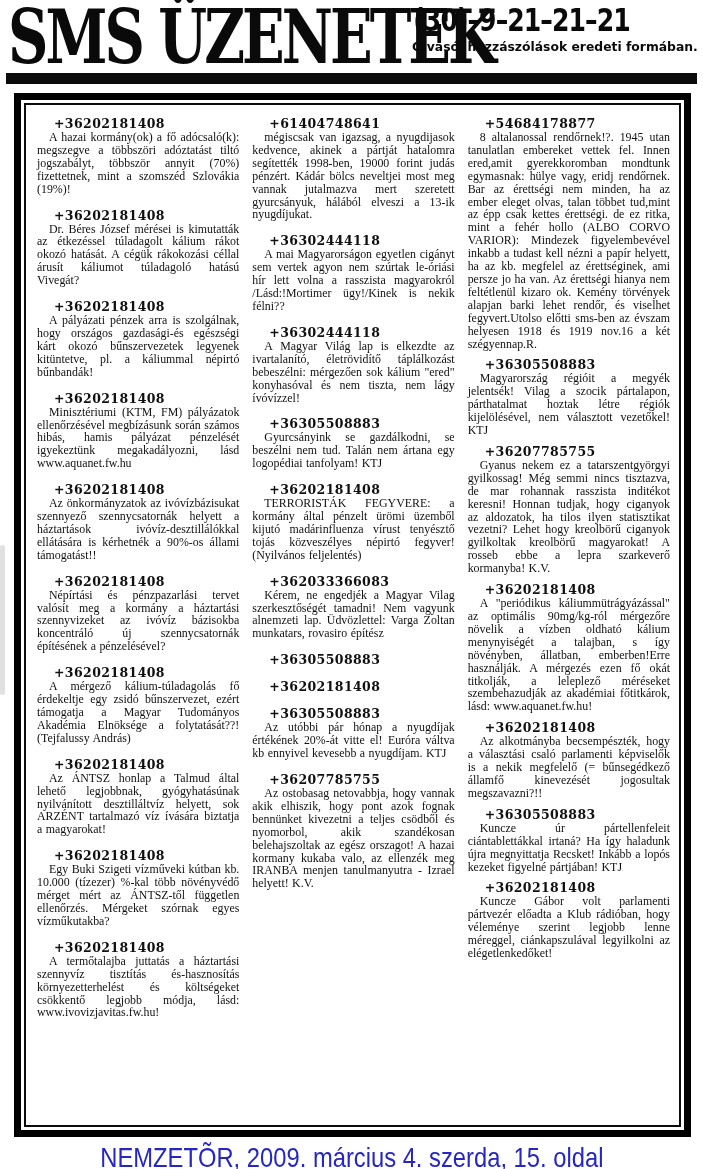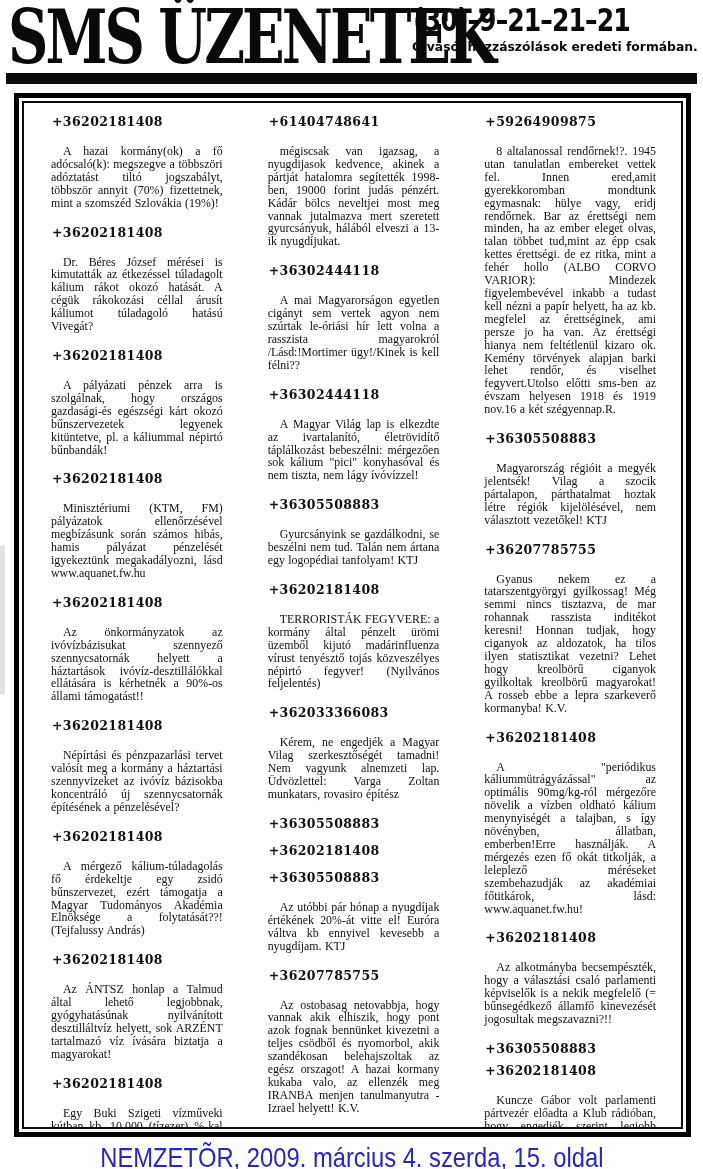--- a/index.html
+++ b/index.html
@@ -48,21 +48,21 @@
     transform: scaleX(0.95);
     transform-origin: right top;
     color: #0a0a0a;
   }
   .bar { height: 11px; background: #0b0b0b; margin: 3px 6px 0 6px; }
   
   .box {
     box-sizing: border-box;
     margin: 9px 12px 0 14px;
     height: 1044px;
-    border: 5px solid #000000;
+    border: 7px solid #000000;
     padding: 3px;
     background: #ffffff;
   }
   .box-inner {
     box-sizing: border-box;
     height: 100%;
     border: 2px solid #0c0c0c;
     padding: 12px 9px 6px 11px;
     display: flex;
     gap: 13px;
@@ -73,21 +73,21 @@
   .col[data-col-index="2"] .msg { margin-bottom: 8px; }
   .num {
     font-family: "DejaVu Serif", serif;
     font-weight: bold;
     font-size: 12.5px;
     line-height: 14px;
     padding-left: 17px;
     letter-spacing: 0.4px;
   }
   .txt {
-    margin: 16px;
+    margin: 0;
     font-size: 11.9px;
     line-height: 12.9px;
     text-align: justify;
     text-indent: 12px;
     word-spacing: 0.5px;
   }
   
   .footer { margin-top: 5px; text-align: center; }
   .footer-text {
     display: inline-block;
@@ -152,34 +152,35 @@
         <div class="msg">
           <div class="num">+36202181408</div>
           <p class="txt">Az ÁNTSZ honlap a Talmud által lehető legjobbnak, gyógyhatásúnak nyilvánított desztilláltvíz helyett, sok ARZÉNT tartalmazó víz ívására biztatja a magyarokat!</p>
         </div>
         <div class="msg">
           <div class="num">+36202181408</div>
           <p class="txt">Egy Buki Szigeti vízműveki kútban kb. 10.000 (tízezer) %-kal több növényvédő mérget mért az ÁNTSZ-től független ellenőrzés. Mérgeket szórnak egyes vízműkutakba?</p>
         </div>
         <div class="msg">
           <div class="num">+36202181408</div>
+          <p class="txt">A termőtalajba juttatás a háztartási szennyvíz tisztítás és-hasznosítás környezetterhelést és költségeket csökkentő legjobb módja, lásd: www.ivovizjavitas.fw.hu!</p>
         </div>
       </div>
     <div class="col" data-col-index="1">
         <div class="msg">
           <div class="num">+61404748641</div>
           <p class="txt">mégiscsak van igazsag, a nyugdijasok kedvence, akinek a pártját hatalomra segítették 1998-ben, 19000 forint judás pénzért. Kádár bölcs neveltjei most meg vannak jutalmazva mert szeretett gyurcsányuk, hálából elveszi a 13-ik nyugdíjukat.</p>
         </div>
         <div class="msg">
           <div class="num">+36302444118</div>
-          <p class="txt">A mai Magyarorságon egyetlen cigányt sem vertek agyon nem szúrtak le-óriási hír lett volna a rasszista magyarokról /Lásd:!Mortimer ügy!/Kinek is kell félni??</p>
+          <p class="txt">A mai Magyarorságon egyetlen cigányt sem vertek agyon nem szúrtak le-óriási hír lett volna a rasszista magyarokról /Lásd:!Mortimer ügy!/Kinek is nekik félni??</p>
         </div>
         <div class="msg">
           <div class="num">+36302444118</div>
-          <p class="txt">A Magyar Világ lap is elkezdte az ivartalanító, életrövidítő táplálkozást bebeszélni: mérgezően sok kálium "pici" konyhasóval és nem tiszta, nem lágy ívóvízzel!</p>
+          <p class="txt">A Magyar Világ lap is elkezdte az ivartalanító, életrövidítő táplálkozást bebeszélni: mérgezően sok kálium "ered" konyhasóval és nem tiszta, nem lágy ívóvízzel!</p>
         </div>
         <div class="msg">
           <div class="num">+36305508883</div>
           <p class="txt">Gyurcsányink se gazdálkodni, se beszélni nem tud. Talán nem ártana egy logopédiai tanfolyam! KTJ</p>
         </div>
         <div class="msg">
           <div class="num">+36202181408</div>
           <p class="txt">TERRORISTÁK FEGYVERE: a kormány által pénzelt ürömi üzemből kijutó madárinfluenza vírust tenyésztő tojás közveszélyes népirtó fegyver! (Nyilvános feljelentés)</p>
         </div>
         <div class="msg">
@@ -196,45 +197,46 @@
           <div class="num">+36305508883</div>
           <p class="txt">Az utóbbi pár hónap a nyugdíjak értékének 20%-át vitte el! Euróra váltva kb ennyivel kevesebb a nyugdíjam. KTJ</p>
         </div>
         <div class="msg">
           <div class="num">+36207785755</div>
           <p class="txt">Az ostobasag netovabbja, hogy vannak akik elhiszik, hogy pont azok fognak bennünket kivezetni a teljes csödből és nyomorbol, akik szandékosan belehajszoltak az egész orszagot! A hazai kormany kukaba valo, az ellenzék meg IRANBA menjen tanulmanyutra - Izrael helyett! K.V.</p>
         </div>
       </div>
     <div class="col" data-col-index="2">
         <div class="msg">
-          <div class="num">+59264909875</div>
+          <div class="num">+54684178877</div>
           <p class="txt">8 altalanossal rendőrnek!?. 1945 utan tanulatlan embereket vettek fel. Innen ered,amit gyerekkoromban mondtunk egymasnak: hülye vagy, eridj rendőrnek. Bar az érettségi nem minden, ha az ember eleget olvas, talan többet tud,mint az épp csak kettes érettségi. de ez ritka, mint a fehér hollo (ALBO CORVO VARIOR): Mindezek figyelembevével inkabb a tudast kell nézni a papír helyett, ha az kb. megfelel az érettséginek, ami persze jo ha van. Az érettségi hianya nem feltétlenül kizaro ok. Kemény törvények alapjan barki lehet rendőr, és viselhet fegyvert.Utolso előtti sms-ben az évszam helyesen 1918 és 1919 nov.16 a két szégyennap.R.</p>
         </div>
         <div class="msg">
           <div class="num">+36305508883</div>
           <p class="txt">Magyarország régióit a megyék jelentsék! Vilag a szocik pártalapon, párthatalmat hoztak létre régiók kijelölésével, nem választott vezetőkel! KTJ</p>
         </div>
         <div class="msg">
           <div class="num">+36207785755</div>
           <p class="txt">Gyanus nekem ez a tatarszentgyörgyi gyilkossag! Még semmi nincs tisztazva, de mar rohannak rasszista inditékot keresni! Honnan tudjak, hogy ciganyok az aldozatok, ha tilos ilyen statisztikat vezetni? Lehet hogy kreolbörű ciganyok gyilkoltak kreolbörű magyarokat! A rosseb ebbe a lepra szarkeverő kormanyba! K.V.</p>
         </div>
         <div class="msg">
           <div class="num">+36202181408</div>
           <p class="txt">A "periódikus káliummütrágyázással" az optimális 90mg/kg-ról mérgezőre növelik a vízben oldható kálium menynyiségét a talajban, s így növényben, állatban, emberben!Erre használják. A mérgezés ezen fő okát titkolják, a leleplező méréseket szembehazudják az akadémiai főtitkárok, lásd: www.aquanet.fw.hu!</p>
         </div>
         <div class="msg">
           <div class="num">+36202181408</div>
           <p class="txt">Az alkotmányba becsempészték, hogy a választási csaló parlamenti képviselők is a nekik megfelelő (= bűnsegédkező államfő kinevezését jogosultak megszavazni?!!</p>
         </div>
         <div class="msg">
           <div class="num">+36305508883</div>
-        </div>
-        <div class="msg">
-          <div class="num">+36202181408</div>
-          <p class="txt">Kuncze Gábor volt parlamenti pártvezér előadta a Klub rádióban, hogy engedjék szerint legjobb lenne méreggel, ciánkapszulával legyilkolni az elégetlenkedőket!</p>
+          <p class="txt">Kuncze úr pártellenfeleit ciántablettákkal irtaná? Ha így haladunk újra megnyittatja Recsket! Inkább a lopós kezeket figyelné pártjában! KTJ</p>
+        </div>
+        <div class="msg">
+          <div class="num">+36202181408</div>
+          <p class="txt">Kuncze Gábor volt parlamenti pártvezér előadta a Klub rádióban, hogy véleménye szerint legjobb lenne méreggel, ciánkapszulával legyilkolni az elégetlenkedőket!</p>
         </div>
       </div>
   </div>
 </div>
 
 <div class="footer">
   <span class="footer-text" style="color: rgb(38, 38, 192);">NEMZETÕR, 2009. március 4. szerda, 15. oldal</span>
 </div>
 
 <div class="scan-artifact"></div>

